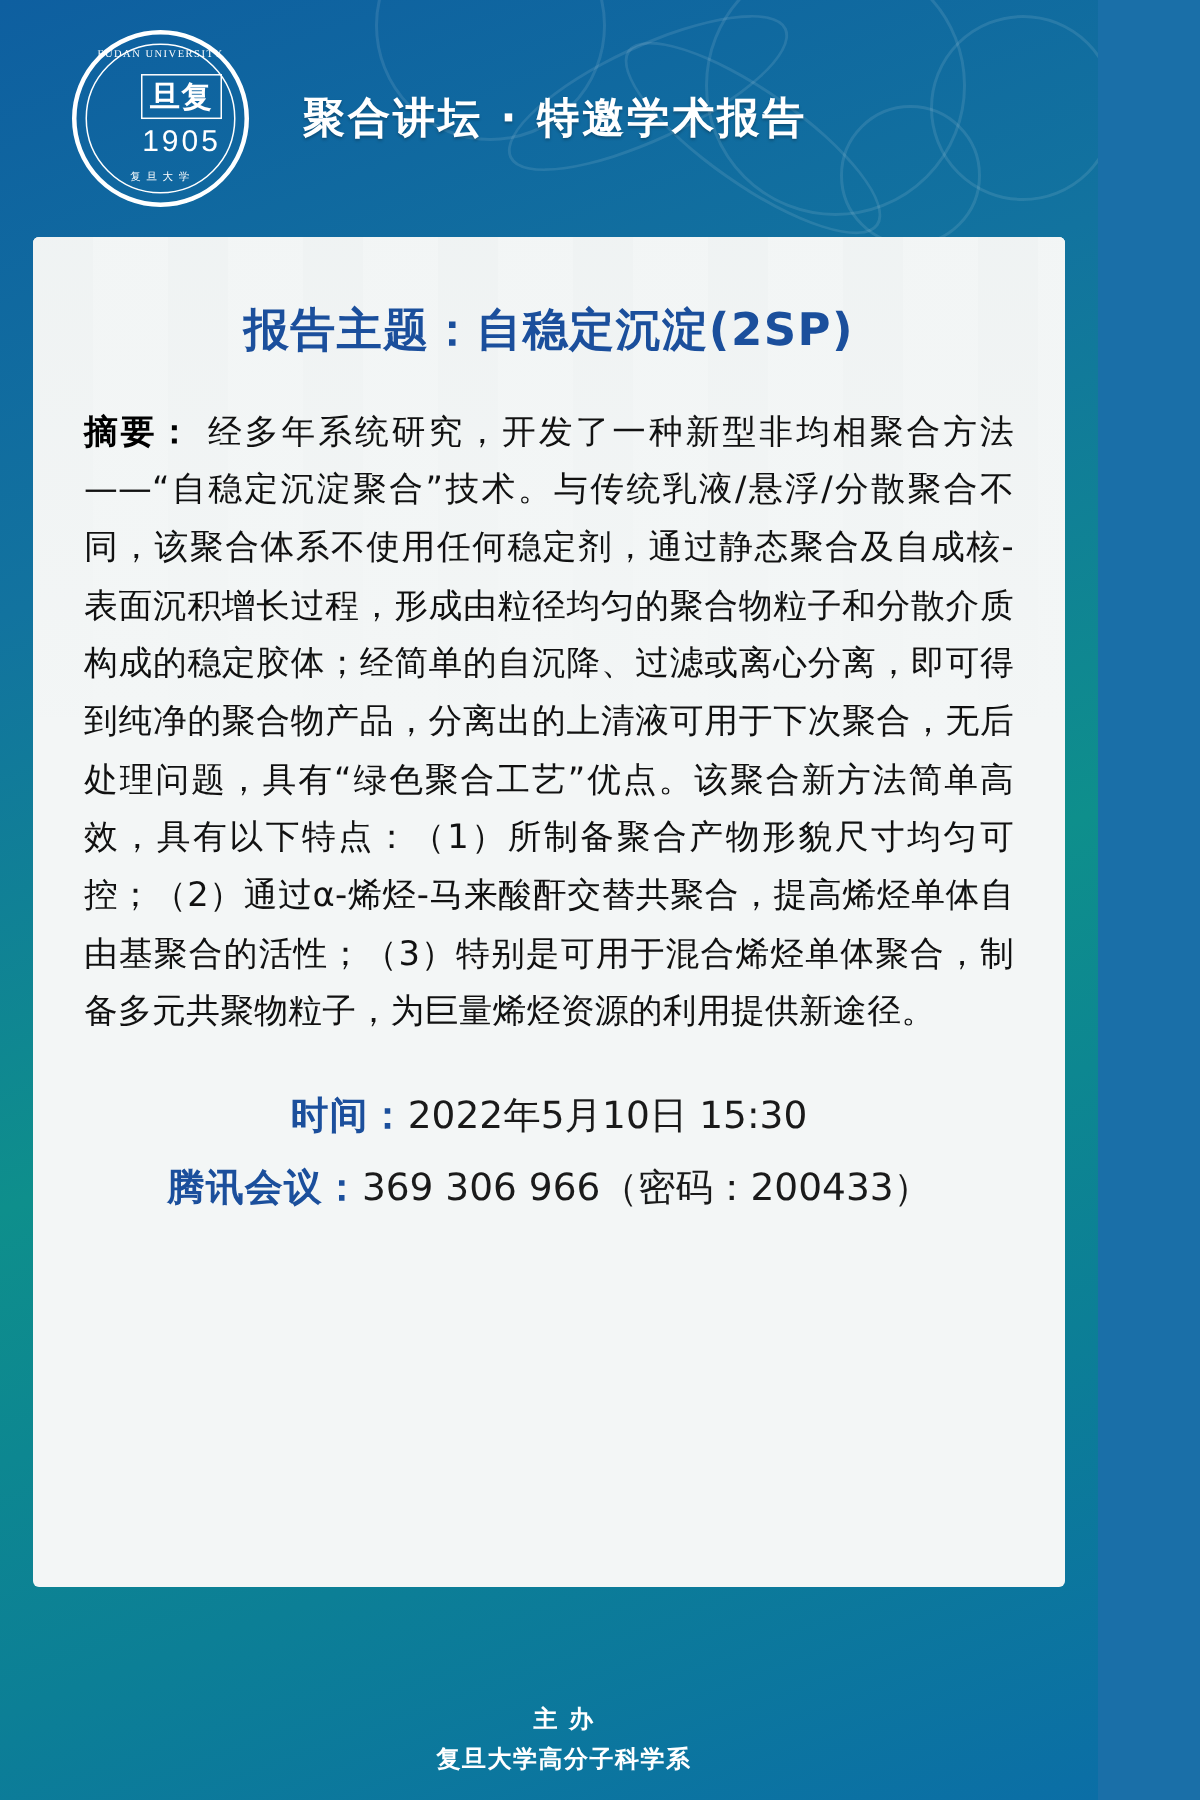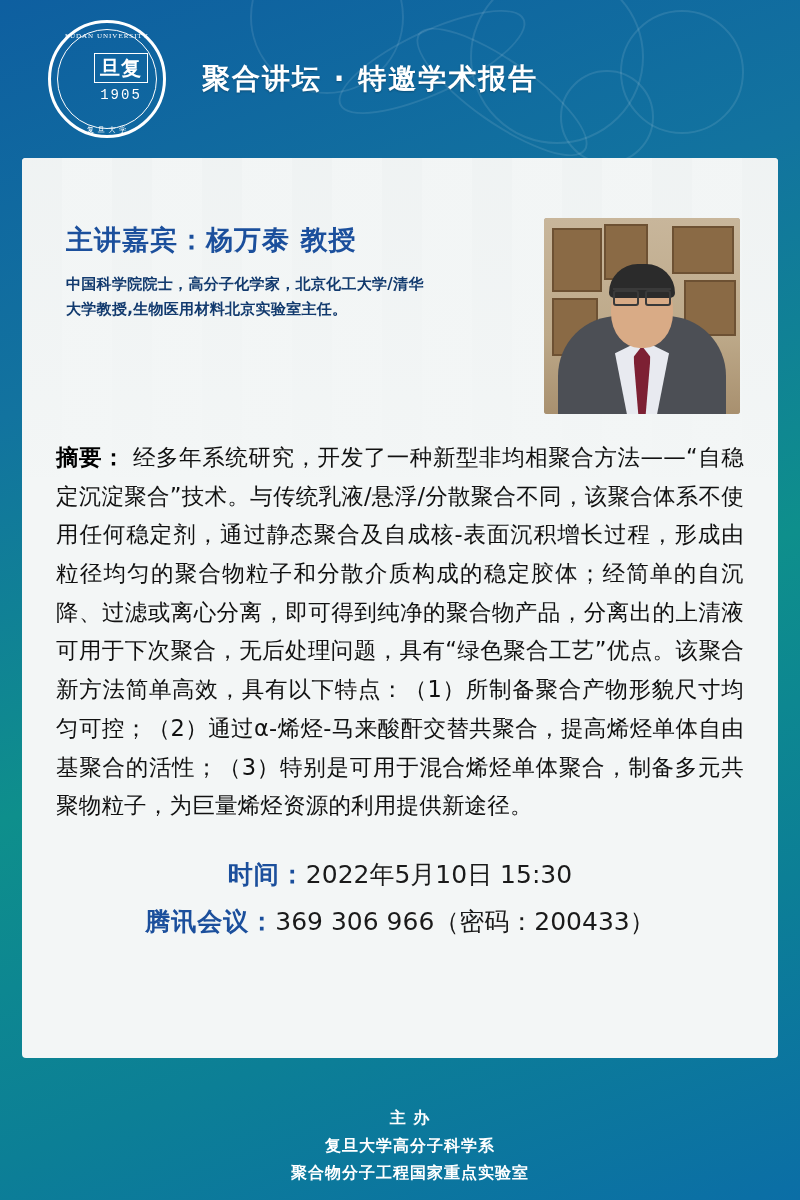--- a/index.html
+++ b/index.html
@@ -8,21 +8,21 @@
   }
   body {
     width: 800px;
     height: 1200px;
     font-family: "Liberation Sans", sans-serif;
     background: #1a6fa8;
     overflow: hidden;
   }
   .poster {
     position: relative;
-    width: 800px;
+    width: 732px;
     height: 1200px;
     background: linear-gradient(160deg, #0e5fa0 0%, #12739f 28%, #0e8f8c 55%, #0c7f96 78%, #0b6ea6 100%);
     overflow: hidden;
   }
   
   .bg-deco {
     position: absolute;
     border: 2px solid rgba(255,255,255,0.10);
     border-radius: 50%;
   }
@@ -72,36 +72,36 @@
     font-family: "DejaVu Serif", serif;
     font-size: 20px;
     font-weight: bold;
     letter-spacing: 1px;
     line-height: 1;
     border: 1.5px solid #fff;
     display: inline-block;
     padding: 4px 5px;
   }
   .logo-year {
-    font-family: Liberation Mono, monospace;
-    font-size: 14px;
+    font-family: Liberation Sans, sans-serif;
+    font-size: 20px;
     letter-spacing: 2px;
     margin-top: 4px;
   }
   .logo-arc-top, .logo-arc-bottom {
     position: absolute;
     width: 100%;
     text-align: center;
     font-size: 7px;
     letter-spacing: 1px;
     color: #ffffff;
     font-family: "Liberation Serif", serif;
   }
   .logo-arc-top { top: 9px; }
-  .logo-arc-bottom { bottom: 0; }
+  .logo-arc-bottom { bottom: 12px; }
 
   .header-title {
     color: #ffffff;
     font-size: 28px;
     font-weight: bold;
     letter-spacing: 2px;
     margin-left: 36px;
     font-family: "DejaVu Sans", "Liberation Sans", sans-serif;
     text-shadow: 0 1px 2px rgba(0,0,0,0.25);
   }
@@ -327,57 +327,37 @@
         <div class="logo-year">1905</div>
       </div>
       <div class="logo-arc-bottom">复 旦 大 学</div>
     </div>
     <div class="header-title">聚合讲坛 · 特邀学术报告</div>
   </div>
 
   <div class="card">
 
     <div class="topic">
+      <span>报告主题：自稳定沉淀(2SP)</span>
     </div>
 
-    <div class="speaker-block">
-      <div class="speaker-text">
-        <div class="speaker-name">主讲嘉宾：杨万泰 教授</div>
-        <div class="speaker-bio">中国科学院院士，高分子化学家，北京化工大学/清华大学教授,生物医用材料北京实验室主任。</div>
-      </div>
-      <div class="portrait">
-        <div class="wall"></div>
-        <div class="frame f1"></div>
-        <div class="frame f2"></div>
-        <div class="frame f3"></div>
-        <div class="frame f4"></div>
-        <div class="frame f5"></div>
-        <div class="shoulders"></div>
-        <div class="shirt"></div>
-        <div class="tie"></div>
-        <div class="head"></div>
-        <div class="hair"></div>
-        <div class="glasses"></div>
-      </div>
-    </div>
 
     <div class="abstract">
       <span class="label">摘要：</span><span> 经多年系统研究，开发了一种新型非均相聚合方法——“自稳定沉淀聚合”技术。与传统乳液/悬浮/分散聚合不同，该聚合体系不使用任何稳定剂，通过静态聚合及自成核-表面沉积增长过程，形成由粒径均匀的聚合物粒子和分散介质构成的稳定胶体；经简单的自沉降、过滤或离心分离，即可得到纯净的聚合物产品，分离出的上清液可用于下次聚合，无后处理问题，具有“绿色聚合工艺”优点。该聚合新方法简单高效，具有以下特点：（1）所制备聚合产物形貌尺寸均匀可控；（2）通过α-烯烃-马来酸酐交替共聚合，提高烯烃单体自由基聚合的活性；（3）特别是可用于混合烯烃单体聚合，制备多元共聚物粒子，为巨量烯烃资源的利用提供新途径。</span>
     </div>
 
     <div class="meta">
       <div class="meta-row">
         <span class="k">时间：</span><span class="v">2022年5月10日 15:30</span>
       </div>
       <div class="meta-row">
         <span class="k">腾讯会议：</span><span class="v">369 306 966（密码：200433）</span>
       </div>
     </div>
 
   </div>
 
   <div class="footer">
     <div>主 办</div>
     <div>复旦大学高分子科学系</div>
-    <div>聚合物分子工程国家重点实验室</div>
   </div>
 
 </div>
 
 </body></html>

